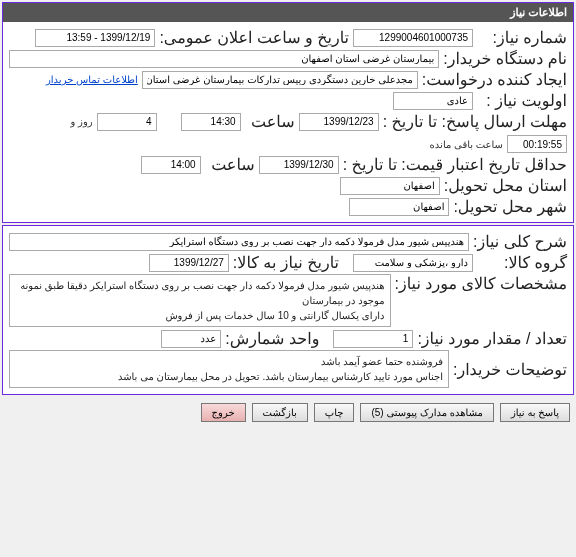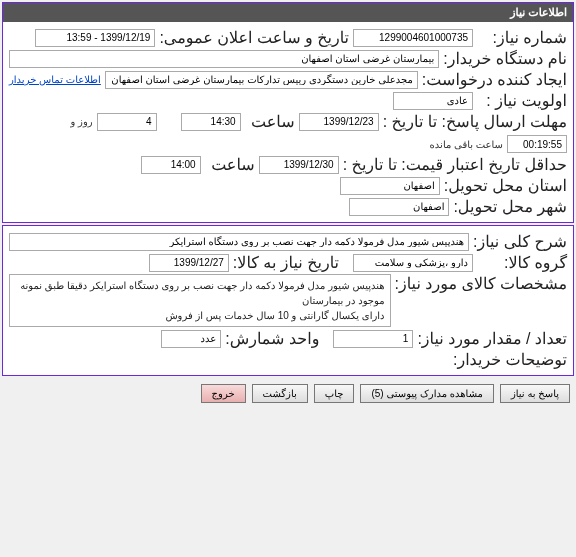--- a/index.html
+++ b/index.html
@@ -62,20 +62,21 @@
   padding: 3px 5px;
   font-size: 10px;
   line-height: 1.5;
   width: 100%;
 }
 .link {
   color: #0044cc;
   text-decoration: underline;
   font-size: 10px;
   cursor: pointer;
+  margin-left: 37px;
 }
 .btn-row {
   display: flex;
   gap: 6px;
   padding: 6px;
   justify-content: flex-start;
 }
 .btn {
   border: 1px solid #777;
   background: linear-gradient(#f8f8f8,#ddd);
@@ -173,20 +174,22 @@
 
     <div class="row">
       <span class="lbl" style="min-width:110px">تعداد / مقدار مورد نیاز:</span>
       <input class="fld w80" readonly="" value="1" style="">
       <span class="lbl" style="min-width:auto;margin-right:10px">واحد شمارش:</span>
       <input class="fld w60" readonly="" value="عدد" style="">
     </div>
 
     <div class="row" style="align-items:center">
       <span class="lbl">توضیحات خریدار:</span>
+      <div class="textbox" style="flex:1;white-space:pre-line">فروشنده حتما عضو آیمد باشد
+اجناس مورد تایید کارشناس بیمارستان باشد. تحویل در محل بیمارستان می باشد</div>
     </div>
 
   </div>
 </div>
 
 <div class="btn-row">
   <button class="btn">پاسخ به نیاز</button>
   <button class="btn">مشاهده مدارک پیوستی (5)</button>
   <button class="btn">چاپ</button>
   <button class="btn">بازگشت</button>

